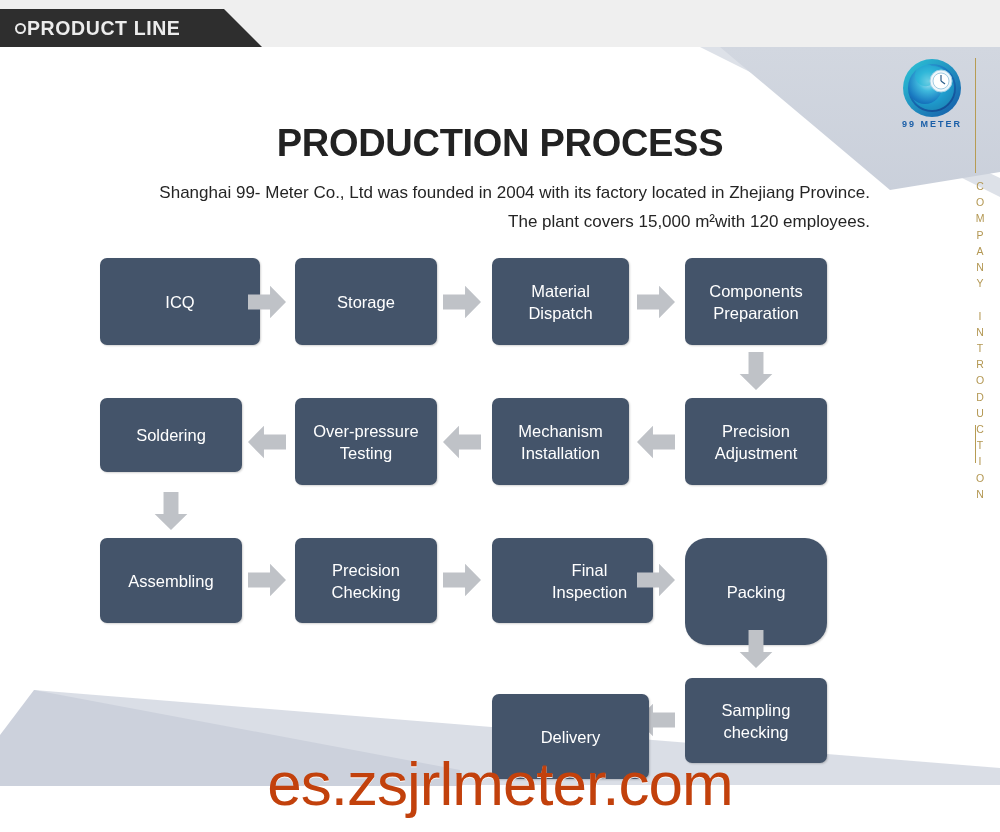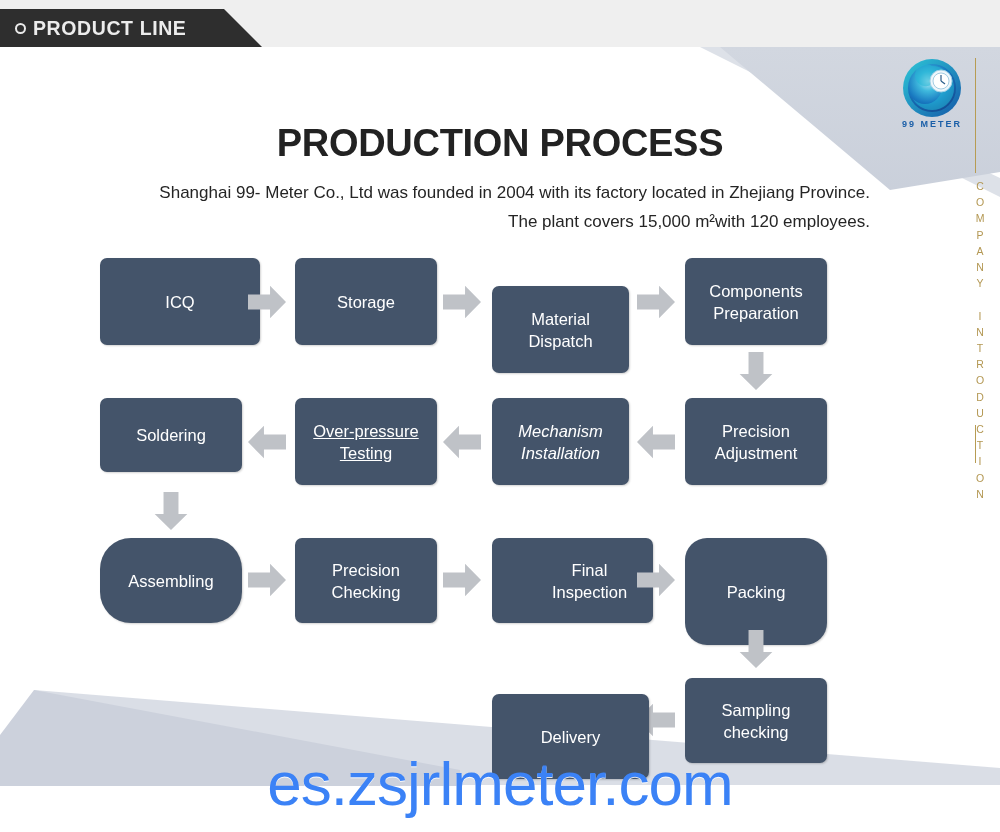--- a/index.html
+++ b/index.html
@@ -42,21 +42,21 @@
     border: 2.5px solid #e9e9e9;
     border-radius: 50%;
     box-sizing: border-box;
     flex: 0 0 auto;
   }
   #banner-label {
     color: #ececec;
     font-size: 19.5px;
     font-weight: bold;
     letter-spacing: 0.6px;
-    margin-left: 7px;
+    margin-left: 1px;
     white-space: nowrap;
     text-align: right;
   }
 
   
   .wedge {
     position: absolute;
     background: #ced3dd;
   }
   #wedge-top-right {
@@ -180,21 +180,21 @@
     clip-path: polygon(28% 0, 28% 58%, 2% 58%, 50% 100%, 98% 58%, 72% 58%, 72% 0);
   }
 
   
   #watermark {
     position: absolute;
     left: 0; top: 748px;
     width: 1000px;
     text-align: center;
     font-size: 62px;
-    color: #3b82f6;
+    color: #c2410c;
     letter-spacing: -1px;
     text-shadow: 0 1px 0 rgba(255,255,255,.85);
     pointer-events: none;
   }
 </style>
 </head>
 <body>
 
 <div id="page">
 
@@ -243,21 +243,21 @@
   <div id="page-subtitle">Shanghai 99- Meter Co., Ltd was founded in 2004 with its factory located in Zhejiang Province. The plant covers 15,000 m²with 120 employees.</div>
 
   <div class="flow-box" style="left:100px; top:258px; width:160px; height:87px;">
     <span>ICQ</span>
   </div>
   <div class="arrow right" style="left:248px; top:285px;"></div>
   <div class="flow-box" style="left:295px; top:258px; width:142px; height:87px;">
     <span>Storage</span>
   </div>
   <div class="arrow right" style="left:443px; top:285px;"></div>
-  <div class="flow-box" style="left:492px; top:258px; width:137px; height:87px;margin-top:28px;">
+  <div class="flow-box" style="left:492px; top:258px; width:137px; height:87px;">
     <span>
       <span>Material</span><br>
       <span>Dispatch</span>
     </span>
   </div>
   <div class="arrow right" style="left:637px; top:285px;"></div>
   <div class="flow-box" style="left:685px; top:258px; width:142px; height:87px;">
     <span>
       <span>Components</span><br>
       <span>Preparation</span>
@@ -266,41 +266,41 @@
 
   <div class="arrow down" style="left:739px; top:352px;"></div>
 
   <div class="flow-box" style="left:685px; top:398px; width:142px; height:87px;">
     <span>
       <span>Precision</span><br>
       <span>Adjustment</span>
     </span>
   </div>
   <div class="arrow left" style="left:637px; top:425px;"></div>
-  <div class="flow-box" style="left:492px; top:398px; width:137px; height:87px;font-style:italic;">
+  <div class="flow-box" style="left:492px; top:398px; width:137px; height:87px;">
     <span>
       <span>Mechanism</span><br>
       <span>Installation</span>
     </span>
   </div>
   <div class="arrow left" style="left:443px; top:425px;"></div>
-  <div class="flow-box" style="left:295px; top:398px; width:142px; height:87px;text-decoration:underline;">
+  <div class="flow-box" style="left:295px; top:398px; width:142px; height:87px;">
     <span>
       <span>Over-pressure</span><br>
       <span>Testing</span>
     </span>
   </div>
   <div class="arrow left" style="left:248px; top:425px;"></div>
   <div class="flow-box" style="left:100px; top:398px; width:142px; height:74px;">
     <span>Soldering</span>
   </div>
 
   <div class="arrow down" style="left:154px; top:492px;"></div>
 
-  <div class="flow-box" style="left:100px; top:538px; width:142px; height:85px;border-radius:31px;">
+  <div class="flow-box" style="left:100px; top:538px; width:142px; height:85px;">
     <span>Assembling</span>
   </div>
   <div class="arrow right" style="left:248px; top:563px;"></div>
   <div class="flow-box" style="left:295px; top:538px; width:142px; height:85px;">
     <span>
       <span>Precision</span><br>
       <span>Checking</span>
     </span>
   </div>
   <div class="arrow right" style="left:443px; top:563px;"></div>

